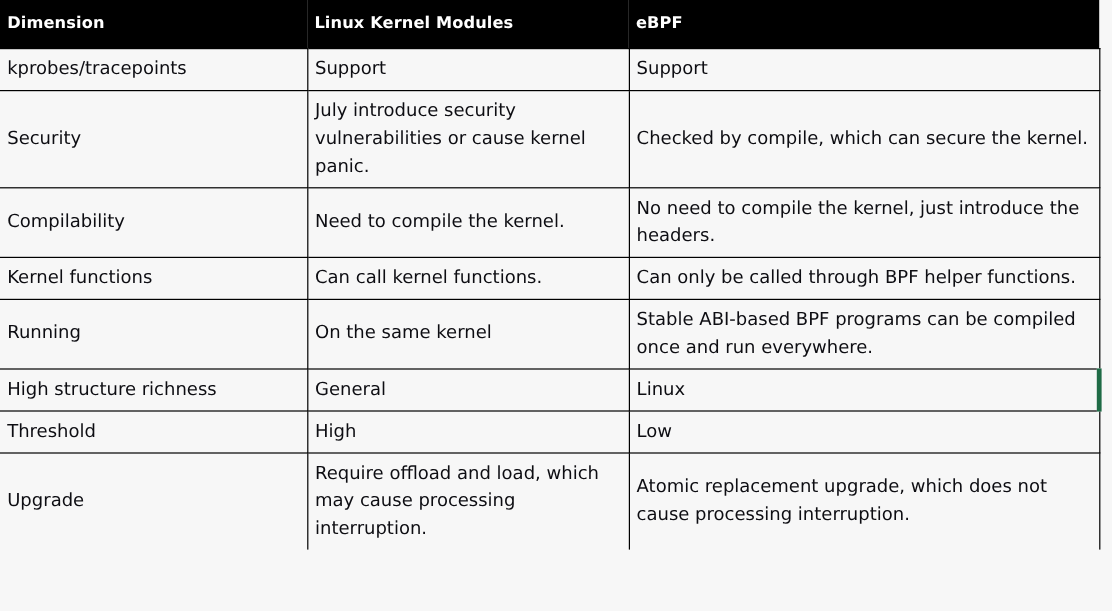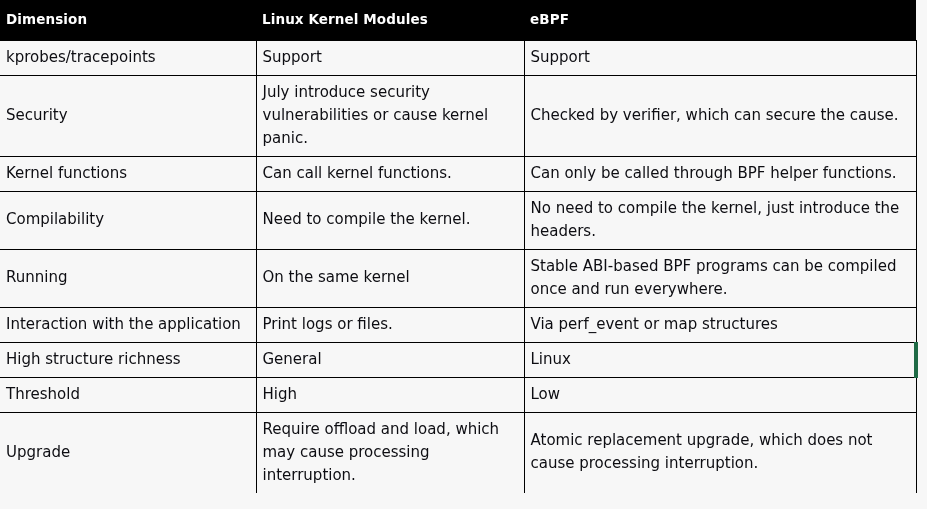--- a/index.html
+++ b/index.html
@@ -90,65 +90,54 @@
         </td>
       </tr>
       <tr>
         <td>
           <span class="cell-text">Security</span>
         </td>
         <td>
           <span class="cell-text">July introduce security vulnerabilities or cause kernel panic.</span>
         </td>
         <td>
-          <span class="cell-text">Checked by verifier, which can secure the cause.</span>
+          <span class="cell-text">Checked by compile, which can secure the kernel.</span>
+        </td>
+      </tr>
+      <tr>
+        <td>
+          <span class="cell-text">Compilability</span>
+        </td>
+        <td>
+          <span class="cell-text">Need to compile the kernel.</span>
+        </td>
+        <td>
+          <span class="cell-text">No need to compile the kernel, just introduce the headers.</span>
         </td>
       </tr>
       <tr>
         <td>
           <span class="cell-text">Kernel functions</span>
         </td>
         <td>
           <span class="cell-text">Can call kernel functions.</span>
         </td>
         <td>
           <span class="cell-text">Can only be called through BPF helper functions.</span>
         </td>
       </tr>
       <tr>
         <td>
-          <span class="cell-text">Compilability</span>
-        </td>
-        <td>
-          <span class="cell-text">Need to compile the kernel.</span>
-        </td>
-        <td>
-          <span class="cell-text">No need to compile the kernel, just introduce the headers.</span>
-        </td>
-      </tr>
-      <tr>
-        <td>
           <span class="cell-text">Running</span>
         </td>
         <td>
           <span class="cell-text">On the same kernel</span>
         </td>
         <td>
           <span class="cell-text">Stable ABI-based BPF programs can be compiled once and run everywhere.</span>
-        </td>
-      </tr>
-      <tr>
-        <td>
-          <span class="cell-text">Interaction with the application</span>
-        </td>
-        <td>
-          <span class="cell-text">Print logs or files.</span>
-        </td>
-        <td>
-          <span class="cell-text">Via perf_event or map structures</span>
         </td>
       </tr>
       <tr data-accent="true">
         <td>
           <span class="cell-text">High structure richness</span>
         </td>
         <td>
           <span class="cell-text">General</span>
         </td>
         <td>

